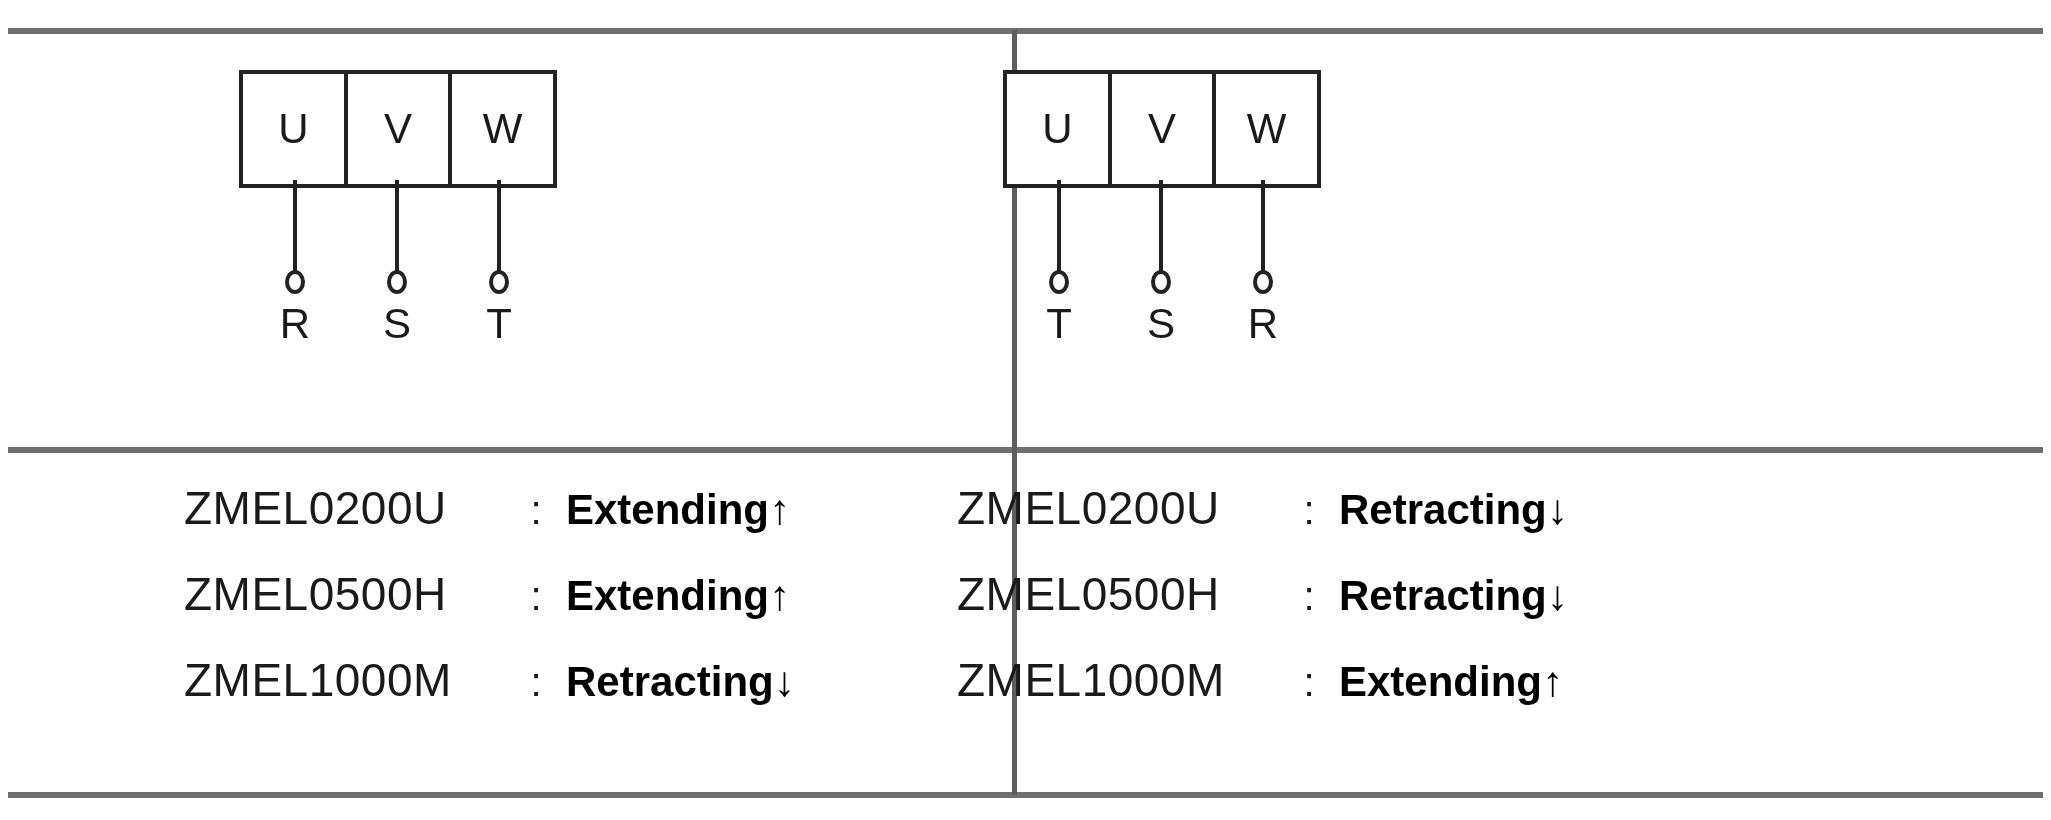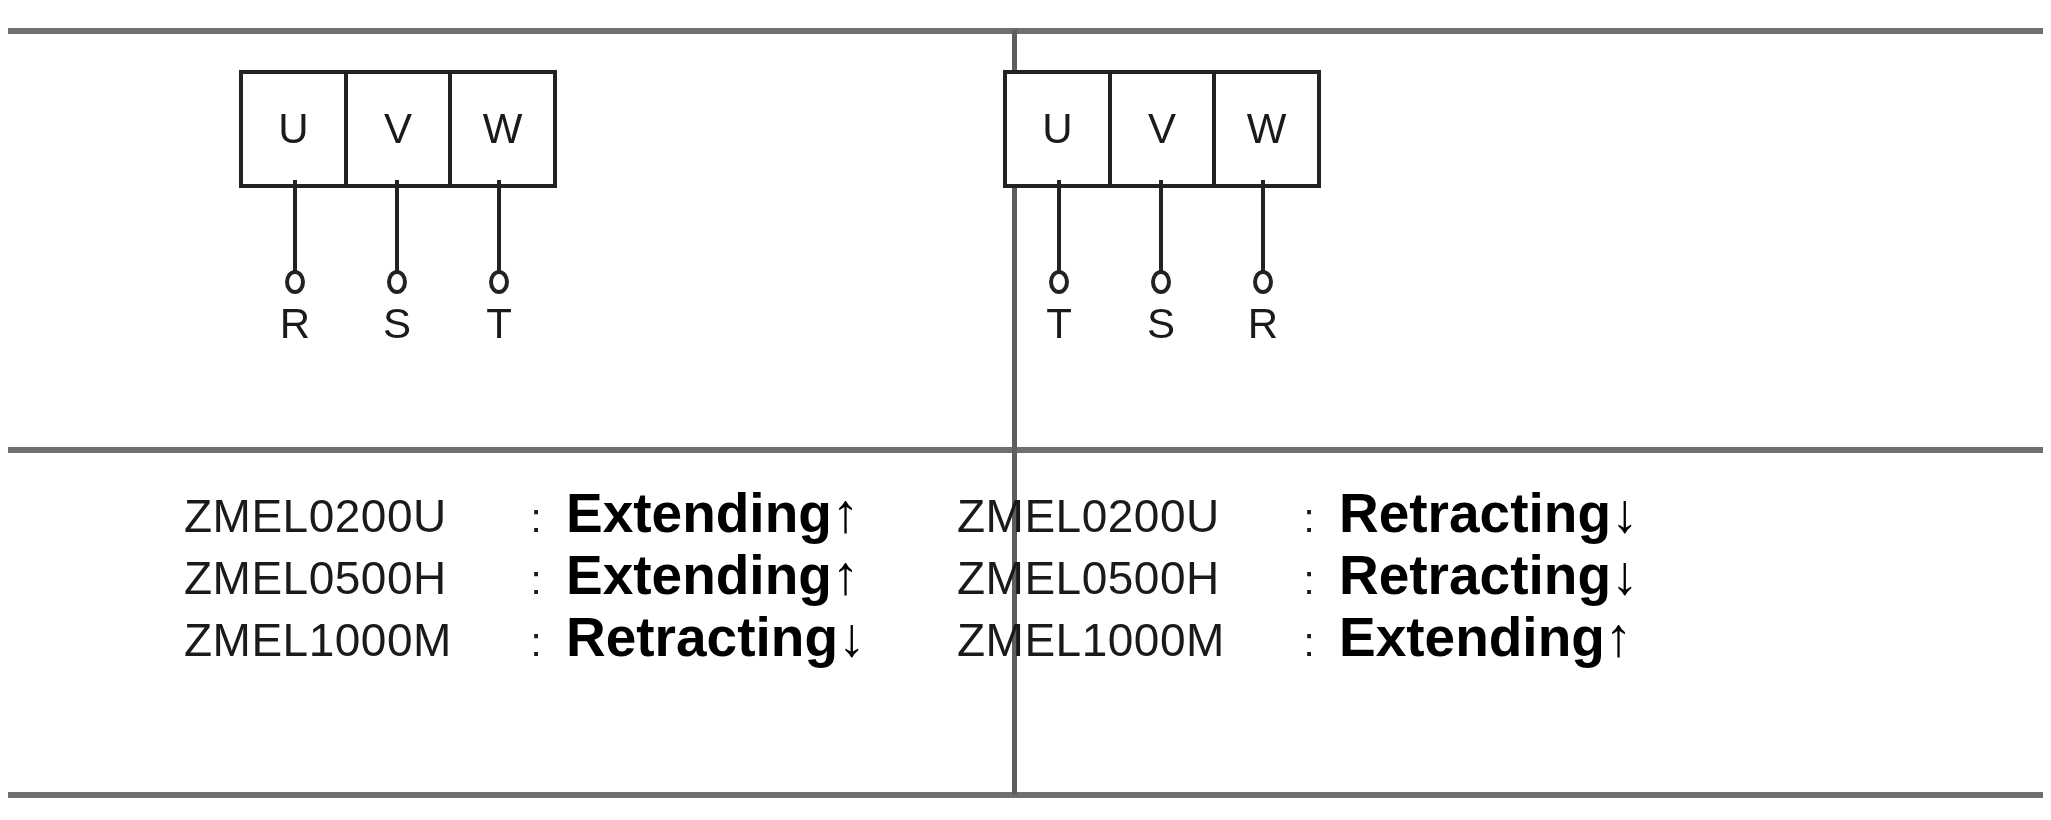--- a/index.html
+++ b/index.html
@@ -71,20 +71,21 @@
 
   
   .rows{position:absolute;top:453px;height:339px;}
   .rows.left {left:8px;  width:1004px;}
   .rows.right{left:1017px;width:1026px;}
   .rowlist{
     position:absolute;
     top:28px;
     display:flex;
     flex-direction:column;
+    gap:24px;
   }
   .rows.left  .rowlist{left:176px;}
   .rows.right .rowlist{left:-60px;}
   .row{
     display:flex;
     align-items:baseline;
     height:62px;
   }
   .model{
     font-size:46px;
@@ -94,21 +95,21 @@
     font-weight:400;
     white-space:nowrap;
   }
   .colon{
     font-size:40px;
     color:#1a1a1a;
     width:44px;
     text-align:center;
   }
   .action{
-    font-size:55px;
+    font-size:42px;
     font-weight:bold;
     color:#000;
     white-space:nowrap;
     padding-left:8px;
   }
 </style>
 </head>
 <body>
 
 <div class="sheet">

